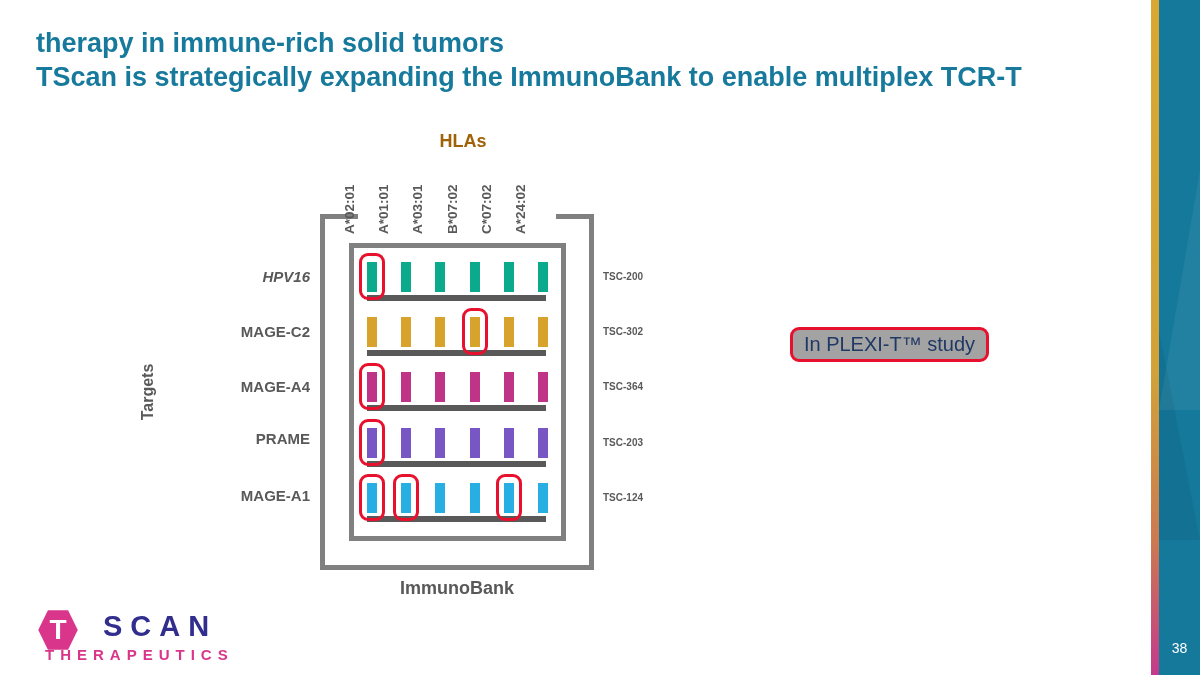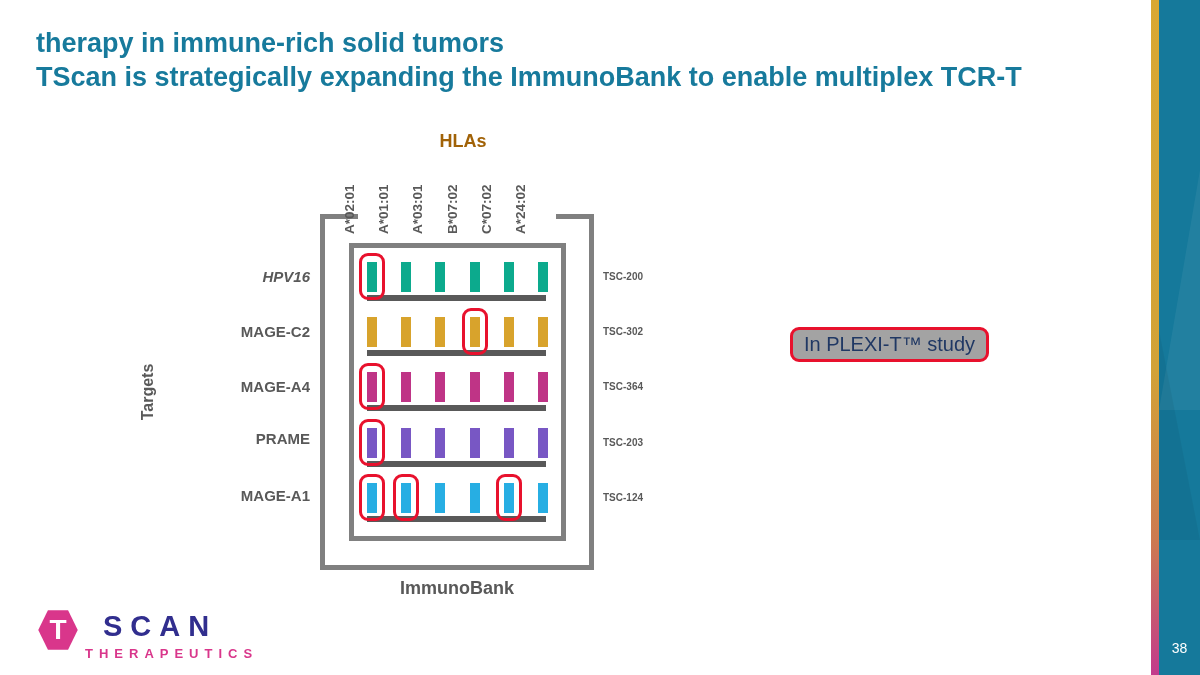--- a/index.html
+++ b/index.html
@@ -72,22 +72,22 @@
     left:37px; top:609px; width:42px; height:42px; background:#d9368b;
     clip-path:polygon(26% 3%, 74% 3%, 97% 50%, 74% 97%, 26% 97%, 3% 50%);
     display:flex; align-items:center; justify-content:center;
     color:#ffffff; font-size:28px; font-weight:bold;
   }
   .logo-scan {
     left:87px; top:610px; font-size:29px; font-weight:bold;
     color:#312e8e; letter-spacing:8px;margin-left:16px;
   }
   .logo-sub {
-    left:45px; top:646px; font-size:13px; font-weight:bold;
-    color:#d9368b; letter-spacing:6px;margin-left:40px;
+    left:45px; top:646px; font-size:15px; font-weight:bold;
+    color:#d9368b; letter-spacing:6px;
   }
 
   
   .side-strip {
     left:1151px; top:0; width:8px; height:675px;
     background:linear-gradient(180deg,#d9a832 0%,#d2a237 55%,#cc7a50 80%,#c23a8c 100%);
   }
   .side-band { left:1159px; top:0; width:41px; height:675px; background:#15799b; }
   .band-tri1 { position:absolute; left:0; top:170px; width:41px; height:240px;
     background:rgba(255,255,255,0.06); clip-path:polygon(100% 0,100% 100%,0 100%); }

